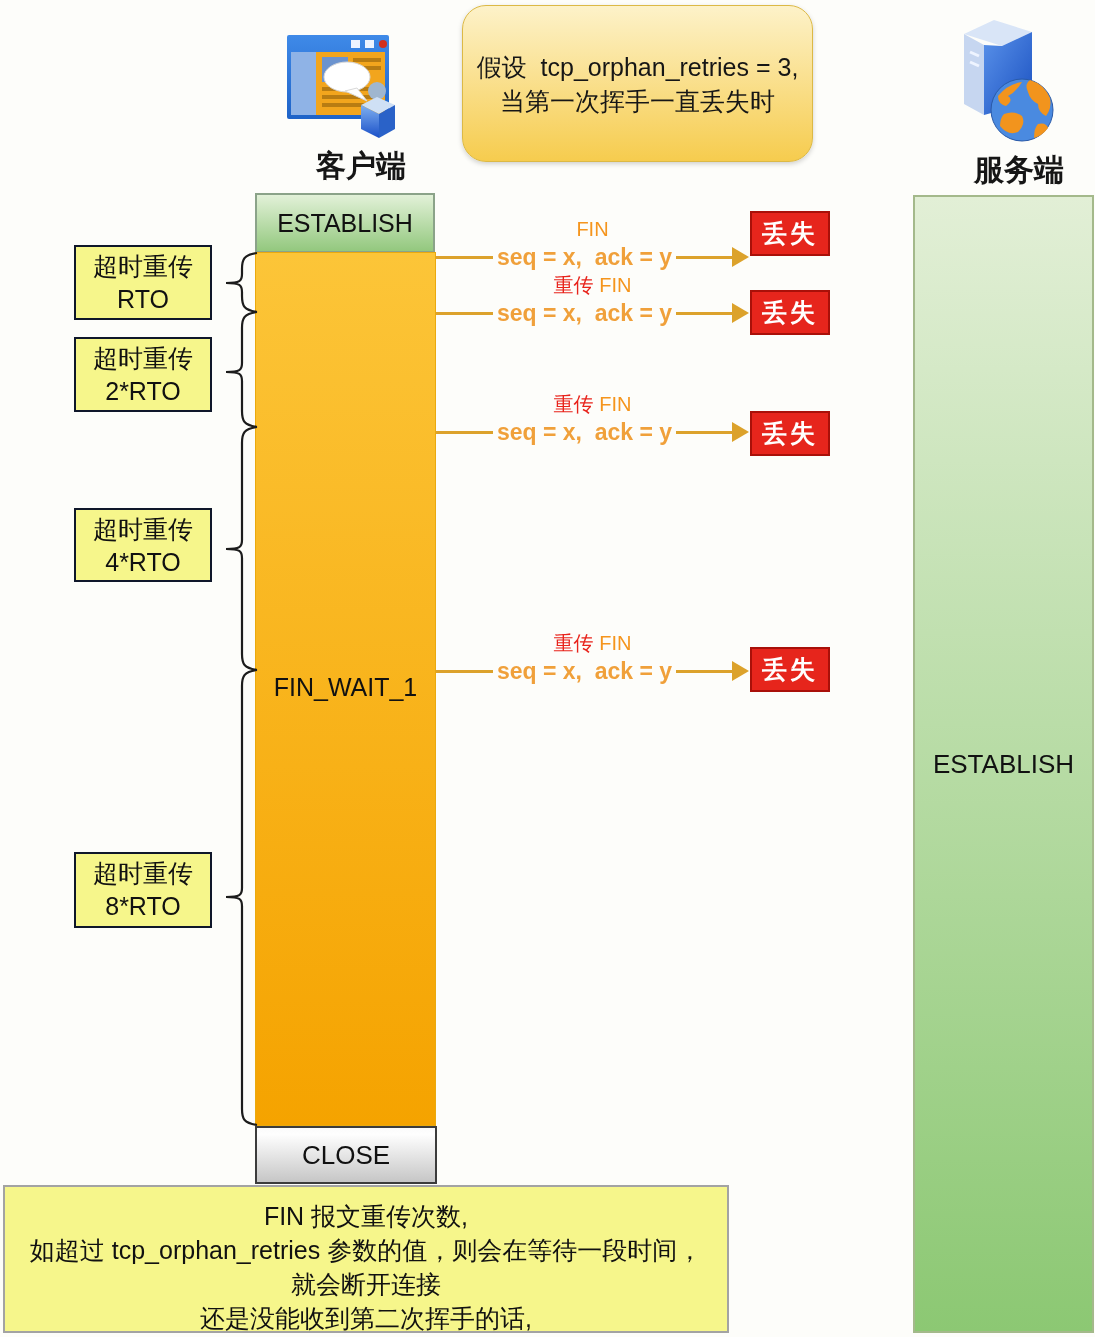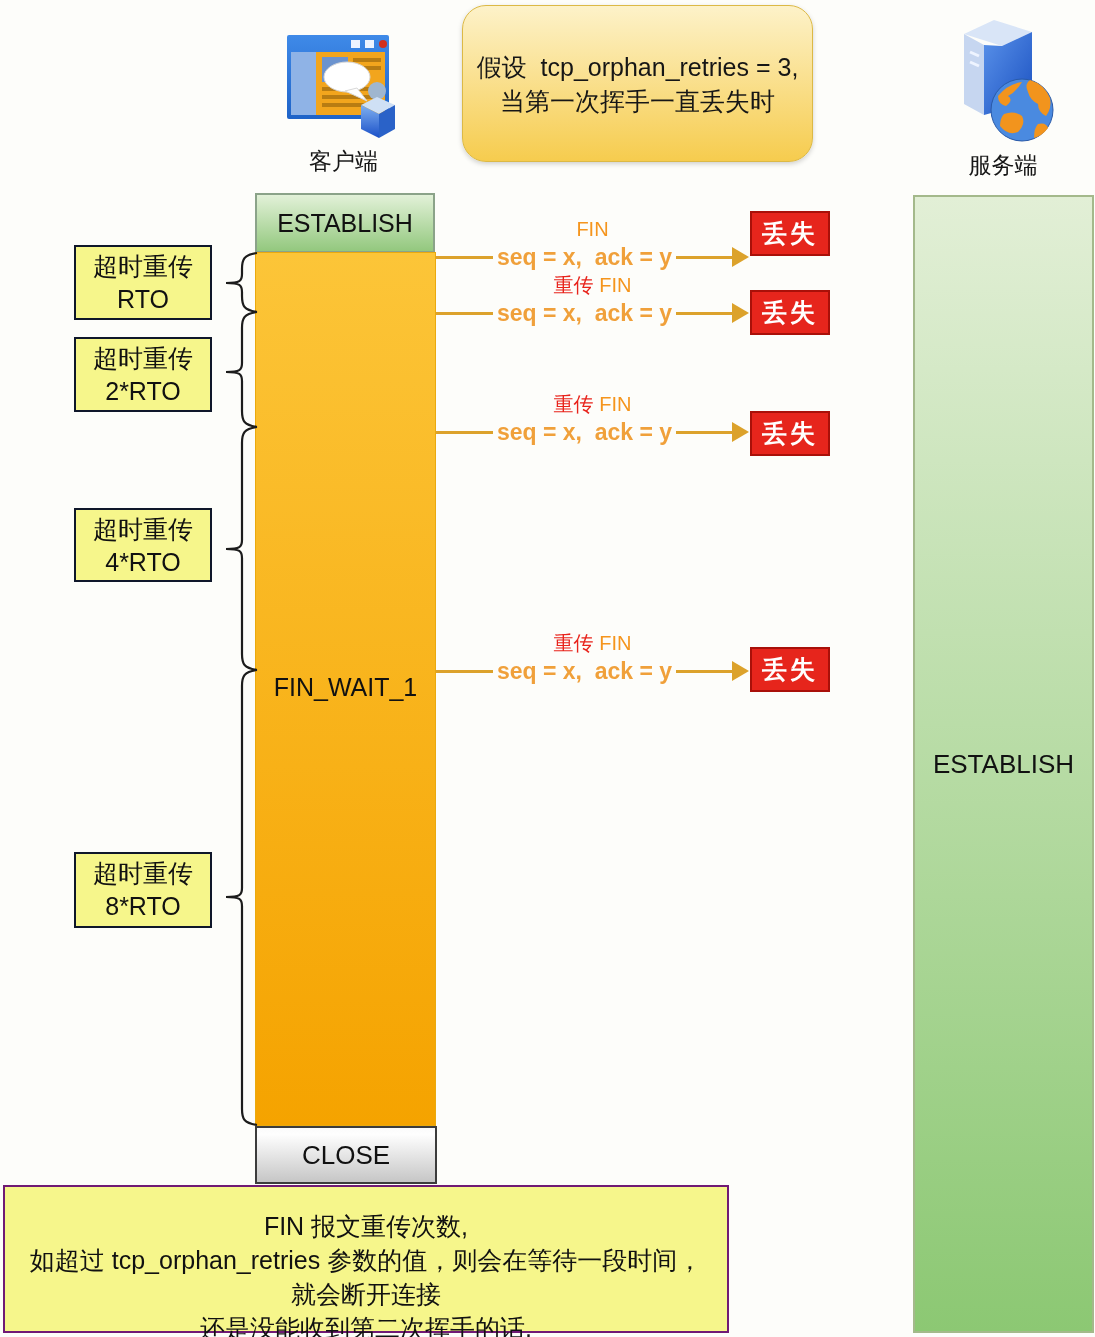--- a/index.html
+++ b/index.html
@@ -5,21 +5,21 @@
   html,body{margin:0;padding:0;}
   body{background:#e9e9e9;font-family:"Liberation Sans","DejaVu Sans",sans-serif;}
   .canvas{position:relative;width:1095px;height:1337px;background:#fdfdfa;overflow:hidden;margin:0 auto;}
   .abs{position:absolute;}
 
   
   .assumption-note{left:462px;top:5px;width:351px;height:157px;border-radius:24px;
     background:linear-gradient(#fdf2c9,#f6cc4e);border:1px solid #dcb945;
     box-shadow:0 2px 5px rgba(0,0,0,.18);text-align:center;padding-top:44px;box-sizing:border-box;}
   .assumption-note div{font-size:25px;line-height:34px;color:#161616;white-space:pre;}
-  .endpoint-label{font-size:23px;color:#161616;text-align:center;}
+  .endpoint-label{font-size:30px;color:#161616;text-align:right;font-weight:bold;}
 
   
   .establish-box{left:255px;top:193px;width:180px;height:60px;
     background:linear-gradient(#e2f1d8,#93c87e);border:2px solid #8ba389;box-sizing:border-box;
     display:flex;align-items:center;justify-content:center;font-size:25px;color:#111;}
   .client-column{left:255px;top:252px;width:181px;height:874px;
     background:linear-gradient(#fcc538,#f5a300);border:1px solid #eaa90e;box-sizing:border-box;}
   .fin-wait-label{position:absolute;top:420px;width:100%;text-align:center;font-size:25px;color:#111;}
   .close-box{left:255px;top:1126px;width:182px;height:58px;
     background:linear-gradient(#fbfbfb,#fefefe 12%,#c6c6c6);border:2px solid #3c3c3c;box-sizing:border-box;
@@ -42,22 +42,22 @@
   .msg-line .seg{height:3px;background:#dca22b;flex:1;}
   .seq-text{color:#f0a03a;font-weight:bold;font-size:23px;white-space:pre;padding:0 4px;}
   .arrowhead{width:0;height:0;border-top:10px solid transparent;border-bottom:10px solid transparent;
     border-left:17px solid #dca22b;margin-left:-1px;}
 
   
   .lost-box{left:750px;width:80px;height:45px;background:#e6251c;border:2px solid #a91009;box-sizing:border-box;
     display:flex;align-items:center;justify-content:center;color:#fff;font-size:25px;font-weight:bold;letter-spacing:3px;}
 
   
-  .footer-note{left:3px;top:1185px;width:726px;height:148px;background:#f6f68b;border:2px solid #701a75;
-    box-sizing:border-box;text-align:center;padding-top:22px;}
+  .footer-note{left:3px;top:1185px;width:726px;height:148px;background:#f6f68b;border:2px solid #a3a3a3;
+    box-sizing:border-box;text-align:center;padding-top:12px;}
   .footer-note div{font-size:25px;line-height:34px;color:#111;white-space:pre;}
 
   svg{display:block;}
   .braces{left:0;top:0;pointer-events:none;}
 </style>
 </head>
 <body>
 
 <div class="canvas">
 

